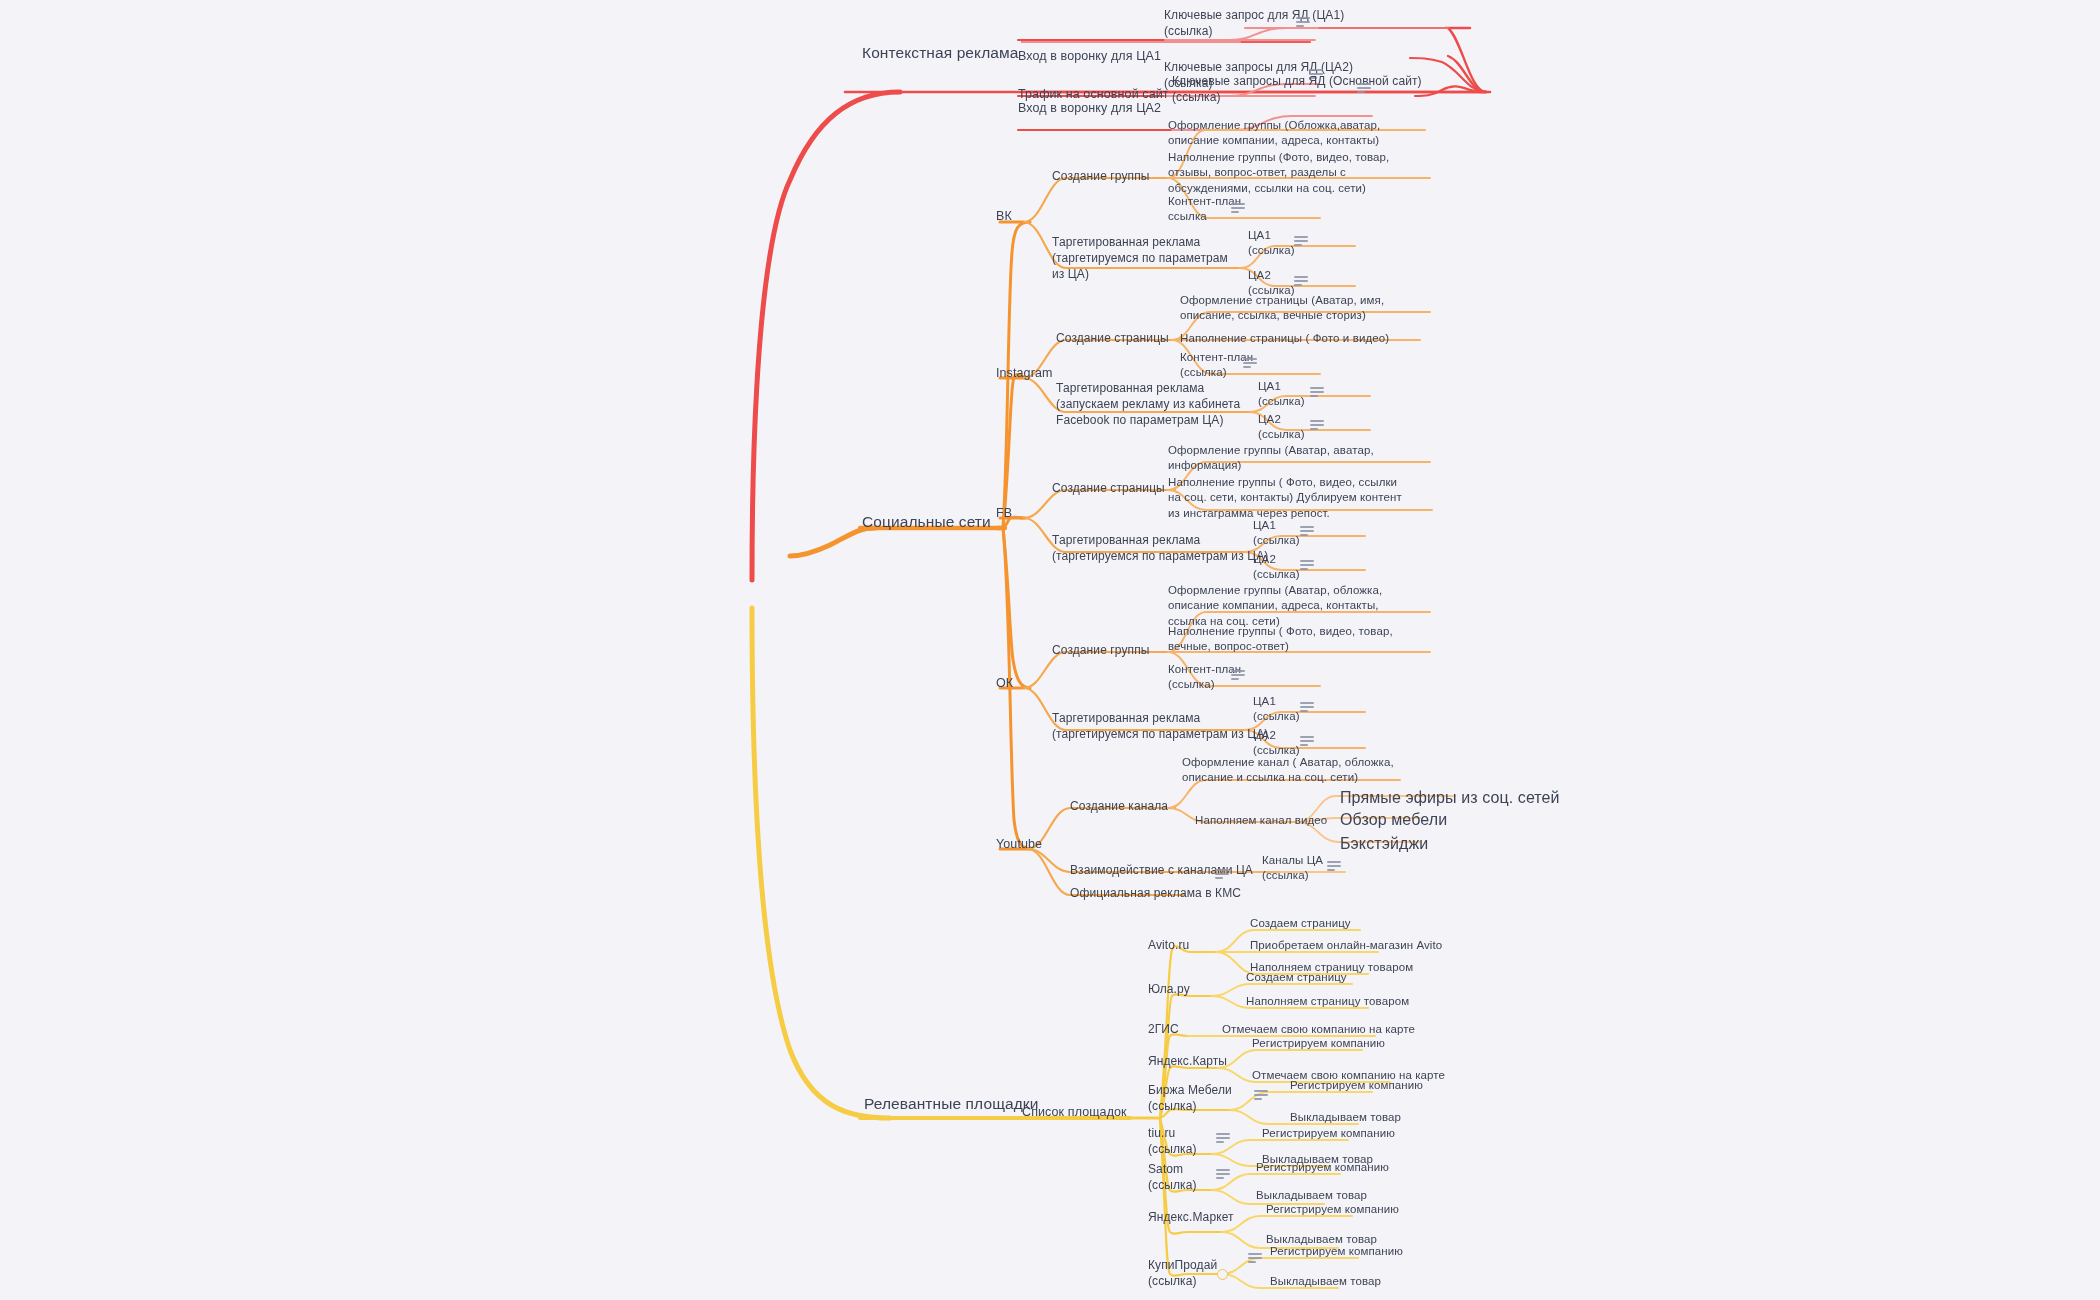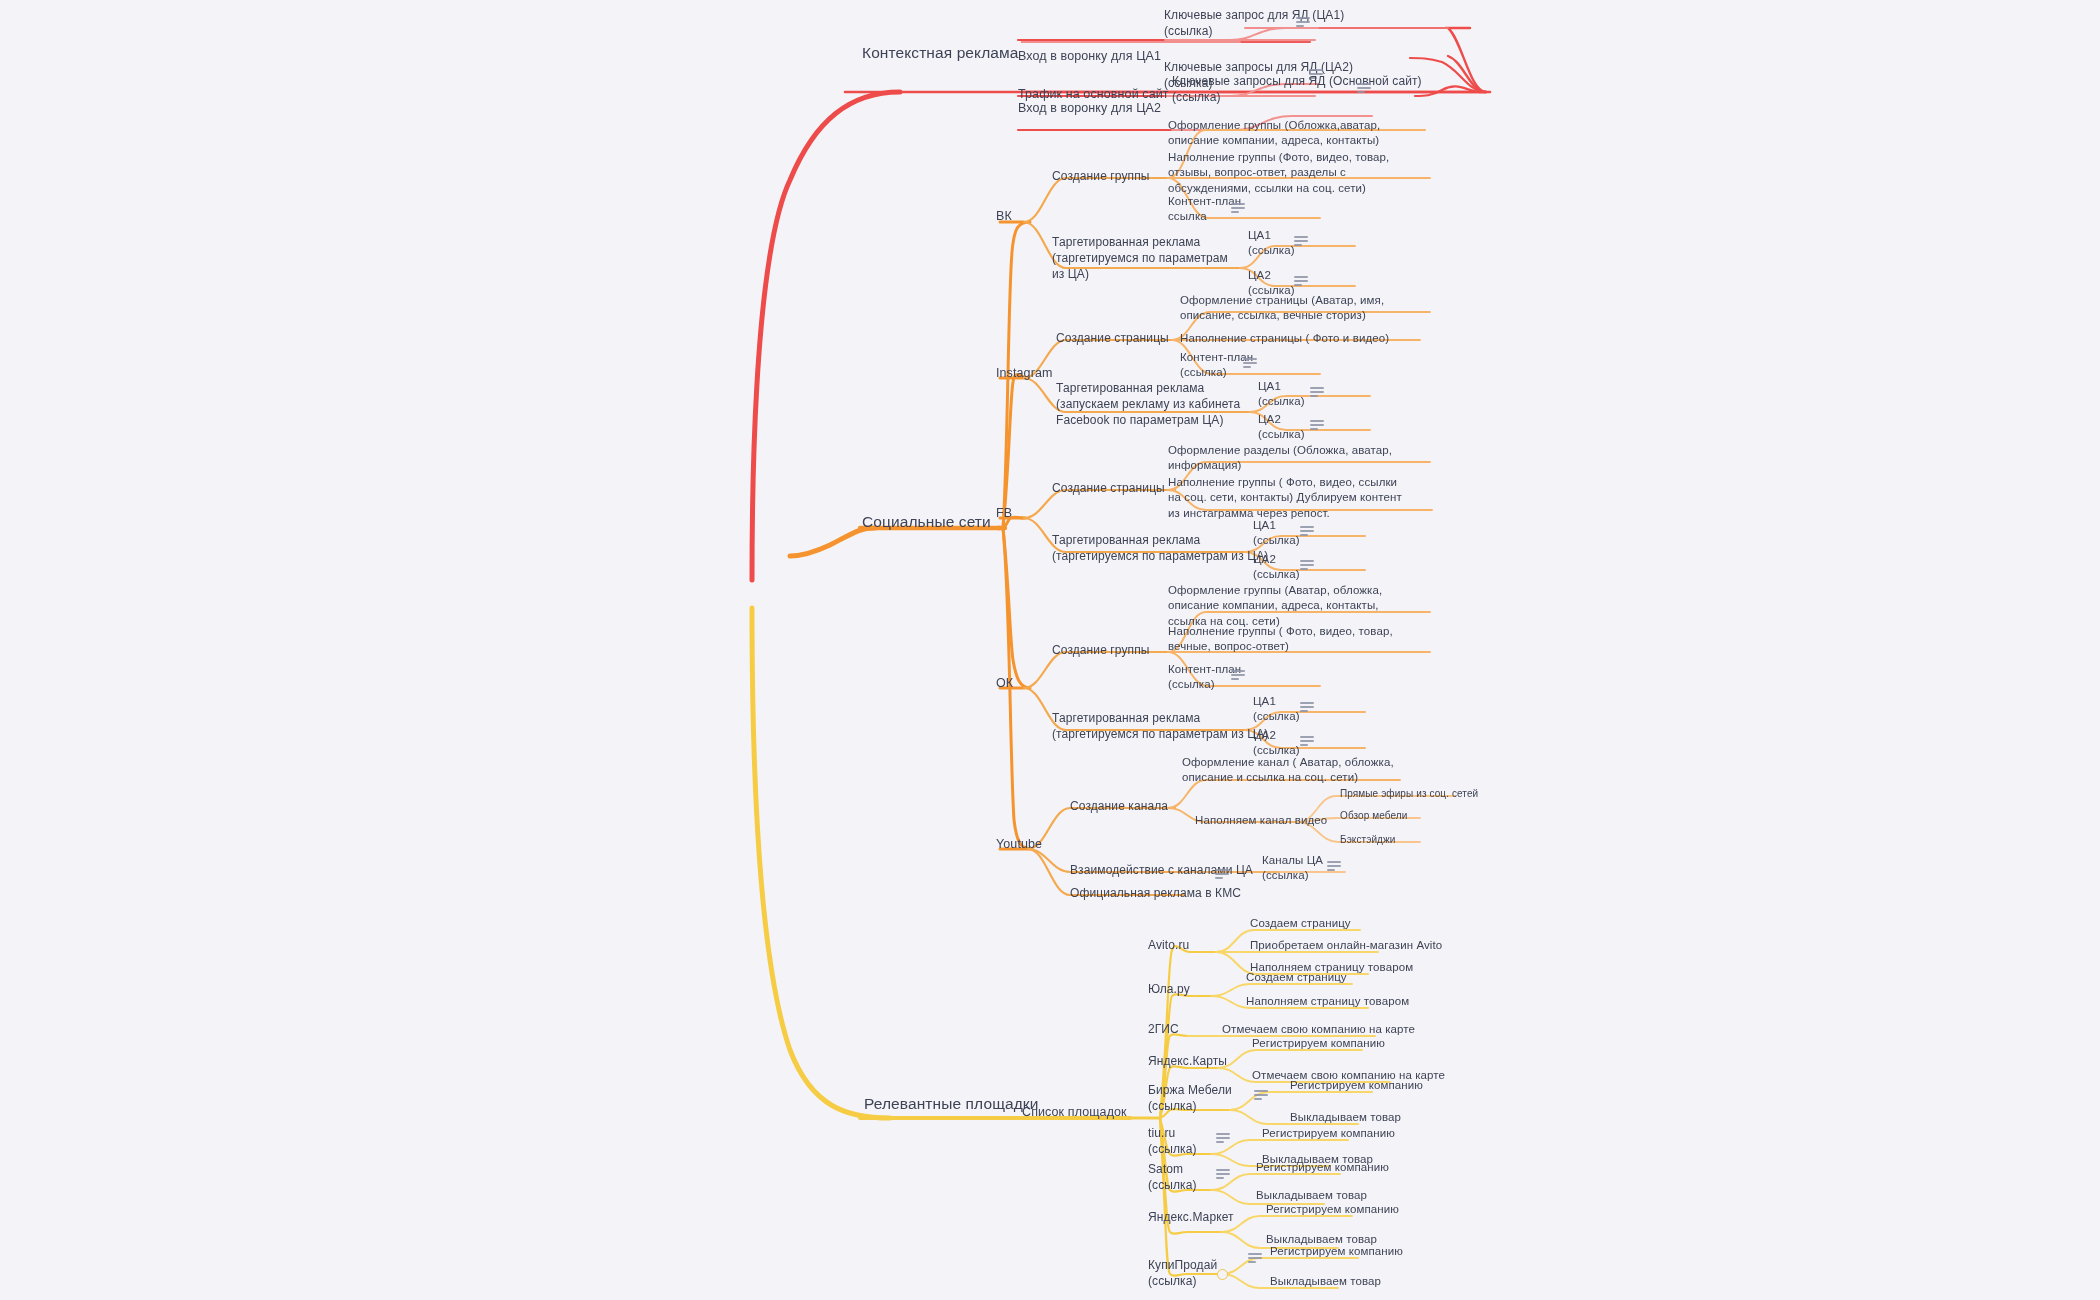--- a/index.html
+++ b/index.html
@@ -29,21 +29,21 @@
     font-weight:700;
     color:#1f2430;
     box-shadow:0 1px 2px rgba(40,45,70,.10);
     letter-spacing:.2px;
   }
   
   .lv1{font-size:15.5px;}
   .lv2{font-size:12.5px;}
   .lv3{font-size:12px;}
   .lv4{font-size:11.5px;}
-  .lv5{font-size:10px;}
+  .lv5{font-size:16px;}
 
   .note-icon{
     position:absolute;
     width:16px;height:12px;
     opacity:.85;
   }
   .note-icon i{
     display:block;
     height:2px;
     background:#8e94a8;
@@ -311,21 +311,21 @@
   <div class="node lv4" style="left:1258px;top:412px;">ЦА2
 (ссылка)</div>
   <span class="note-icon" style="left:1310px;top:420px;">
       <i></i>
       <i></i>
       <i></i>
     </span>
 
   <div class="node lv2" style="left:996px;top:505px;">FB</div>
   <div class="node lv3" style="left:1052px;top:481px;">Создание страницы</div>
-  <div class="node lv4" style="left:1168px;top:443px;">Оформление разделы (Обложка, аватар,
+  <div class="node lv4" style="left:1168px;top:443px;">Оформление группы (Аватар, аватар,
 информация)</div>
   <div class="node lv4" style="left:1168px;top:475px;">Наполнение группы ( Фото, видео, ссылки
 на соц. сети, контакты) Дублируем контент
 из инстаграмма через репост.</div>
 
   <div class="node lv3" style="left:1052px;top:533px;">Таргетированная реклама
 (таргетируемся по параметрам из ЦА)</div>
   <div class="node lv4" style="left:1253px;top:518px;">ЦА1
 (ссылка)</div>
   <span class="note-icon" style="left:1300px;top:526px;">

